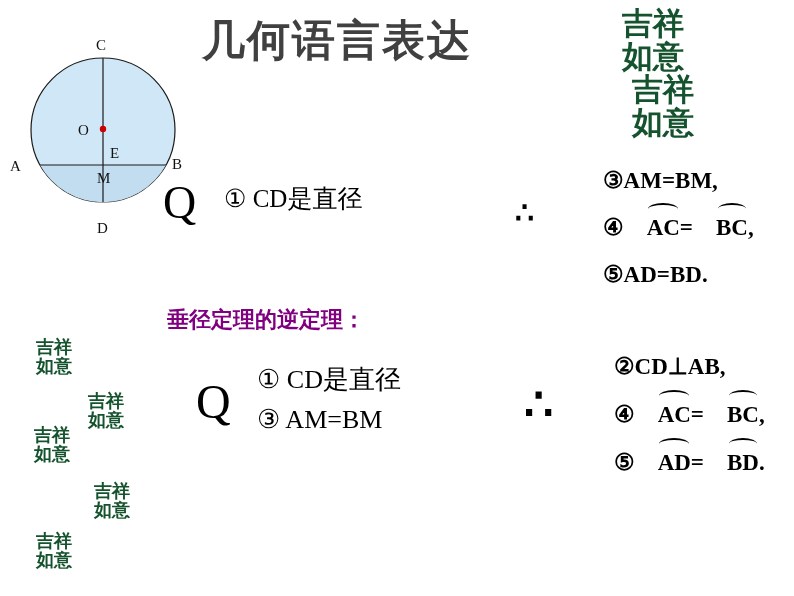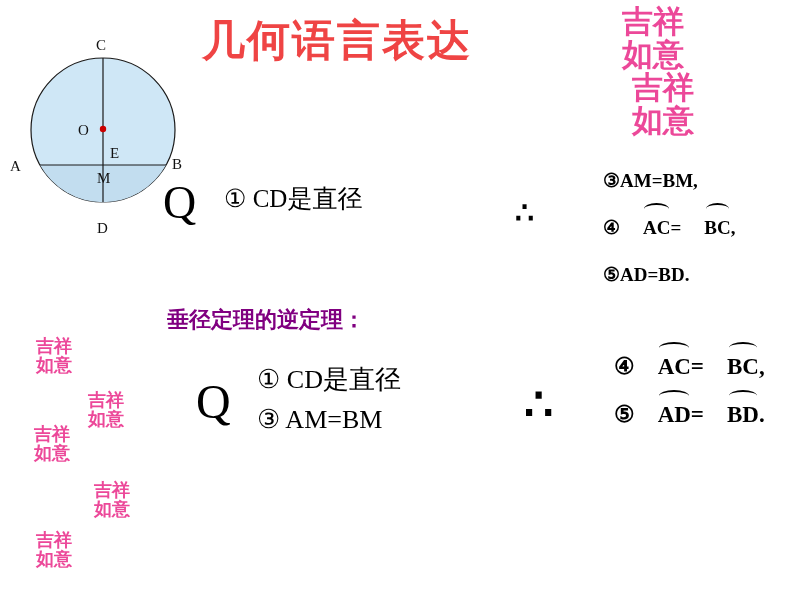--- a/index.html
+++ b/index.html
@@ -6,21 +6,21 @@
   html,body { width:794px; height:596px; }
   body {
     position:relative; background:#ffffff; overflow:hidden;
     font-family:"Liberation Serif", serif; color:#000;
   }
   .slide { position:absolute; inset:0; }
 
   .title {
     position:absolute; left:202px; top:12px; width:290px;
     font-size:43px; font-weight:700; letter-spacing:2px;
-    color:#ef4444; font-family:"DejaVu Serif", serif; white-space:nowrap;
+    color:#404040; font-family:"DejaVu Serif", serif; white-space:nowrap;
   }
 
   .diagram { position:absolute; left:0; top:30px; }
   .diagram text { font-family:"Liberation Serif", serif; font-size:15px; fill:#111; }
 
   .heading { position:absolute; color:#800080; font-weight:700; white-space:nowrap; }
   .heading-1 { left:232px; top:114px; font-size:21px; }
   .heading-2 { left:167px; top:305px; font-size:22px;font-family:Liberation Serif, serif; }
 
   .because { position:absolute; font-family:"Liberation Serif", serif; line-height:1; }
@@ -30,34 +30,34 @@
   .premises { position:absolute; font-weight:400; white-space:nowrap; }
   .premises-1 { left:224px; top:180px; font-size:25px; line-height:38px; }
   .premises-1 .line-2 { padding-left:14px; }
   .premises-2 { left:257px; top:360px; font-size:26px; line-height:40px; }
 
   .therefore { position:absolute; line-height:1; font-weight:700; }
   .therefore-1 { left:515px; top:198px; font-size:30px; }
   .therefore-2 { left:524px; top:382px; font-size:46px; }
 
   .conclusions { position:absolute; font-weight:700; white-space:nowrap; }
-  .conclusions-1 { left:603px; top:164px; font-size:19px; }
+  .conclusions-1 { left:603px; top:164px; font-size:23px; }
   .conclusions-2 { left:614px; top:350px; font-size:23px; }
   .conclusions .line { margin-bottom:14px; line-height:33px; }
   .conclusions-2 .line { margin-bottom:15px; }
 
   .arc { position:relative; display:inline-block;margin-left:23px; }
   .arc::before {
     content:""; position:absolute; left:5%; right:5%; top:-8px; height:10px;
     border-top:2.4px solid #000; border-radius:50%;
   }
 
   .seal {
-    position:absolute; color:#ec4899; font-weight:700; 
-    font-family:Liberation Mono, monospace; line-height:1.05;
+    position:absolute; color:#14532d; font-weight:700; 
+    font-family:Liberation Sans, sans-serif; line-height:1.05;
     width:2em; word-break:break-all; user-select:none;
   }
   .seal-large { font-size:31px; }
   .seal-l1 { left:622px; top:8px; }
   .seal-l2 { left:632px; top:74px; }
   .seal-small { font-size:18px; }
   .seal-s1 { left:36px;  top:338px; }
   .seal-s2 { left:88px;  top:392px; }
   .seal-s3 { left:34px;  top:426px; }
   .seal-s4 { left:94px;  top:482px; }
@@ -105,20 +105,21 @@
   <div class="because because-2">Q</div>
 
   <div class="premises premises-2">
     <div class="line-1">① CD是直径</div>
     <div class="line-2">③ AM=BM</div>
   </div>
 
   <div class="therefore therefore-2">∴</div>
 
   <div class="conclusions conclusions-2">
+    <div class="line"><span>②CD⊥AB,</span></div>
     <div class="line"><span>④</span><span class="arc">AC</span><span>=</span><span class="arc">BC</span><span>,</span></div>
     <div class="line"><span>⑤</span><span class="arc">AD</span><span>=</span><span class="arc">BD</span><span>.</span></div>
   </div>
 
   <div class="seal seal-large seal-l1">吉祥如意</div>
   <div class="seal seal-large seal-l2">吉祥如意</div>
   <div class="seal seal-small seal-s1">吉祥如意</div>
   <div class="seal seal-small seal-s2">吉祥如意</div>
   <div class="seal seal-small seal-s3">吉祥如意</div>
   <div class="seal seal-small seal-s4">吉祥如意</div>

